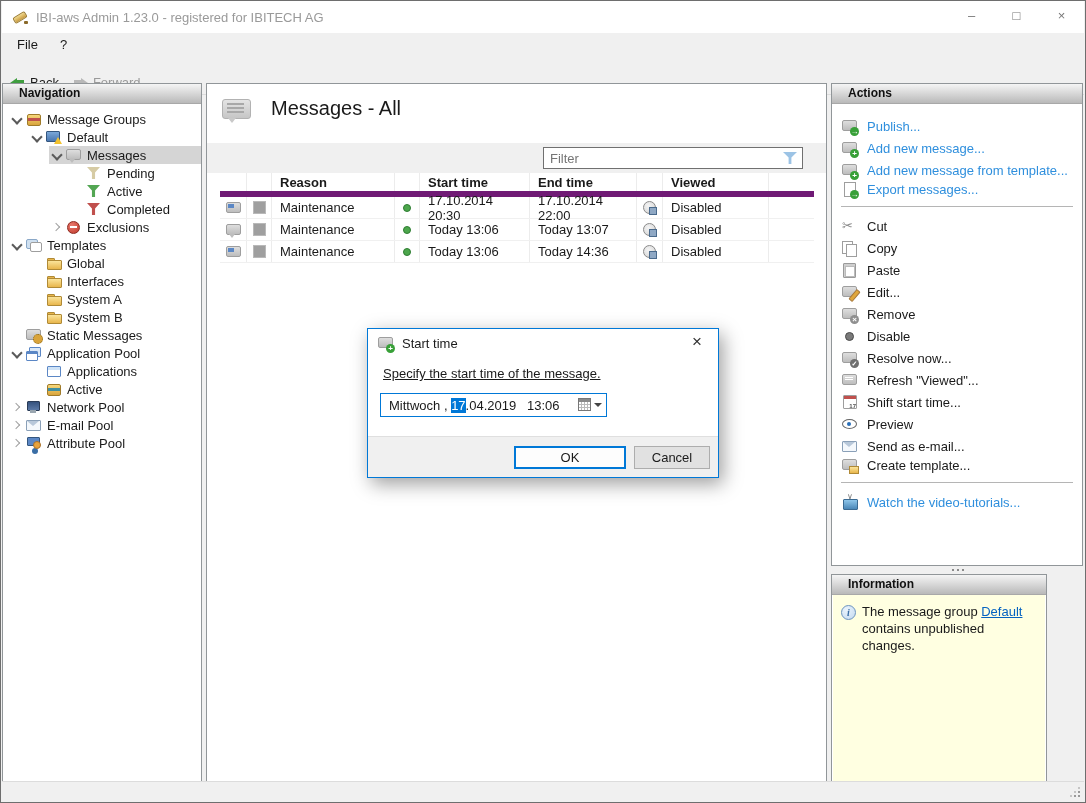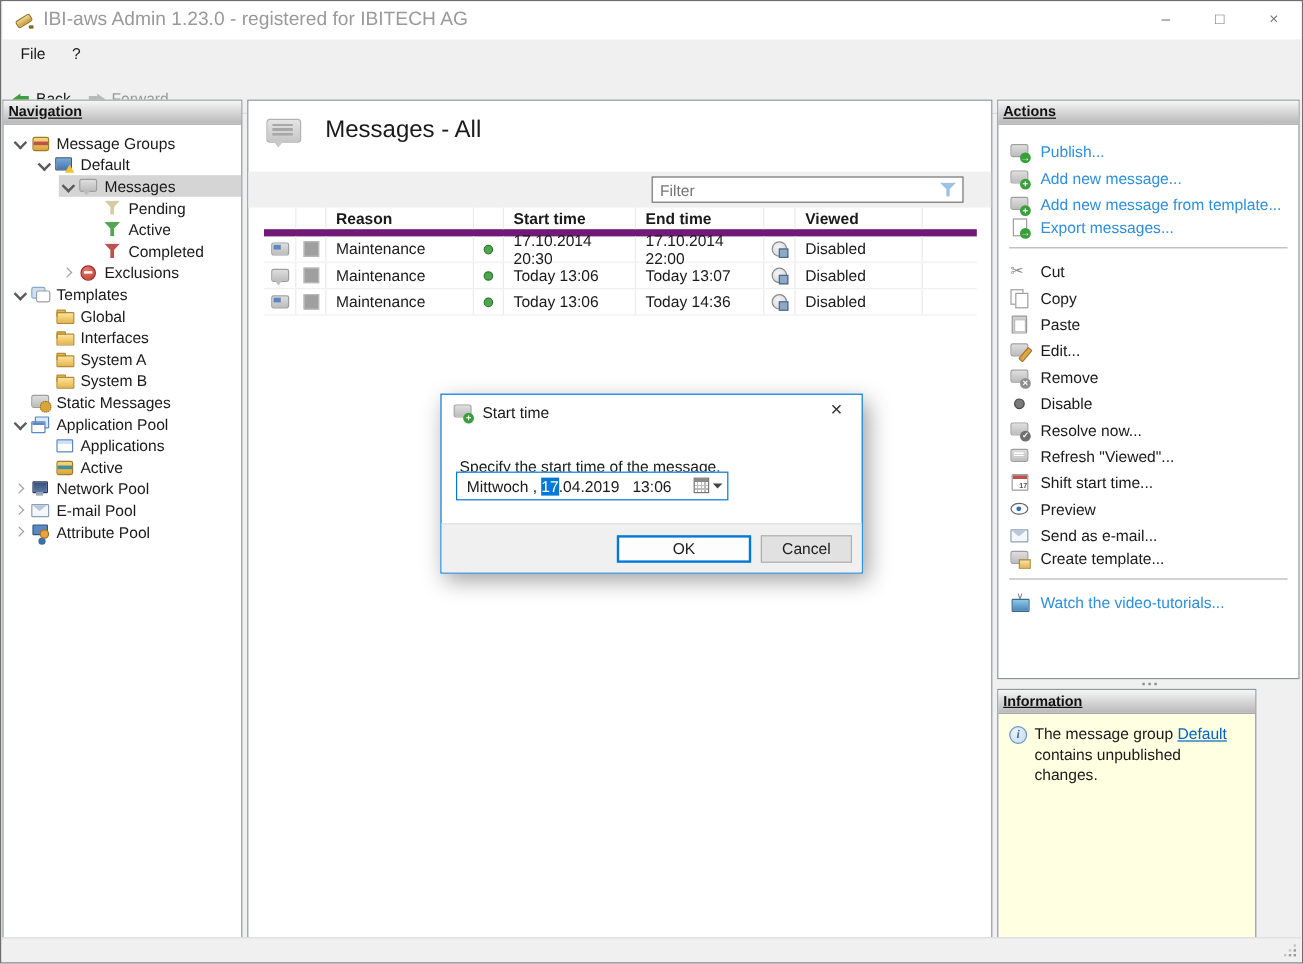--- a/index.html
+++ b/index.html
@@ -10,43 +10,43 @@
 
   
   .titlebar { position:absolute; left:1px; top:0; right:1px; height:32px; background:#fff;
               display:flex; align-items:center; }
   .app-icon { width:18px; height:16px; margin:0 7px 0 9px; position:relative; flex:none; }
   .app-icon::before { content:""; position:absolute; left:2px; top:5px; width:12px; height:5px;
               background:linear-gradient(#f2d98c,#c89a3f); border:1px solid #9a7a2e; border-radius:2px;
               transform:rotate(-32deg); }
   .app-icon::after { content:""; position:absolute; right:1px; bottom:1px; width:4px; height:3px;
               background:#8a6a2a; border-radius:1px; }
-  .title-text { color:#9a9a9a; font-size:16px; }
+  .title-text { color:#9a9a9a; font-size:13px; }
   .win-controls { margin-left:auto; display:flex; height:32px; }
   .win-btn { width:45px; height:32px; text-align:center; line-height:30px; color:#777; font-size:13px; }
 
   
   .menubar { position:absolute; left:1px; top:32px; right:1px; height:23px; background:#f0f0f0;
              display:flex; align-items:center; gap:22px; padding-left:15px; }
   .toolbar { position:absolute; left:1px; top:70px; right:1px; height:24px; background:#f0f0f0;
              display:flex; align-items:center; gap:14px; padding-left:8px; border-bottom:1px solid #dcdcdc; }
   .toolbtn { display:flex; align-items:center; gap:5px; }
   .nav-arrow { width:15px; height:14px; position:relative; flex:none; }
   .arrow-back::before { content:""; position:absolute; left:0; top:2px; border-top:5px solid transparent;
              border-bottom:5px solid transparent; border-right:7px solid #3f9e3f; }
   .arrow-back::after { content:""; position:absolute; left:6px; top:4px; width:8px; height:6px; background:#3f9e3f; }
   .arrow-fwd::before { content:""; position:absolute; right:0; top:2px; border-top:5px solid transparent;
              border-bottom:5px solid transparent; border-left:7px solid #b8b8b8; }
   .arrow-fwd::after { content:""; position:absolute; left:1px; top:4px; width:8px; height:6px; background:#b8b8b8; }
   .fwd-label { color:#9a9a9a; }
 
   
   .panel { position:absolute; background:#fff; border:1px solid #919699; }
-  .panel-header { height:20px; line-height:19px; padding-left:4px; font-size:12px; font-weight:700;
-             background:linear-gradient(#f5f5f5,#b9b9b9); border-bottom:1px solid #a8a8a8; color:#111;text-decoration:underline; }
+  .panel-header { height:20px; line-height:19px; padding-left:16px; font-size:12px; font-weight:700;
+             background:linear-gradient(#f5f5f5,#b9b9b9); border-bottom:1px solid #a8a8a8; color:#111; }
   .nav-panel   { left:1px;  top:82px; width:200px; height:700px; }
   .center-panel{ left:205px; top:82px; width:621px; height:700px; }
   .actions-panel{ left:830px; top:82px; width:252px; height:483px; }
   .info-panel  { left:830px; top:573px; width:216px; height:209px; }
   .splitter { position:absolute; left:830px; top:565px; width:252px; height:8px; }
   .splitter::before { content:""; position:absolute; left:50%; top:3px; width:2px; height:2px;
              background:#8a8a8a; box-shadow:-5px 0 #8a8a8a, 5px 0 #8a8a8a; }
 
   
   .tree { padding-top:6px; }
@@ -202,21 +202,21 @@
         color:#3a6ea5; text-align:center; font:italic 700 10px/13px "Liberation Serif",serif; }
   .info-icn::before { content:"i"; }
   .info-link { color:#0563c1; text-decoration:underline; }
 
   
   .dialog { position:absolute; left:366px; top:327px; width:352px; height:150px; background:#fff;
         border:1px solid #0078d7; box-shadow:4px 6px 18px rgba(0,0,0,.38); z-index:10; }
   .dlg-title { height:28px; display:flex; align-items:center; gap:8px; padding-left:9px; }
   .dlg-close { position:absolute; right:0; top:0; width:42px; height:28px; text-align:center;
         line-height:26px; font-size:17px; color:#333; }
-  .dlg-msg { padding-left:15px; margin-top:24px; }
+  .dlg-msg { padding-left:15px; margin-top:9px;text-decoration:underline; }
   .dlg-input { position:absolute; left:12px; top:64px; width:227px; height:24px; border:1px solid #0078d7;
         display:flex; align-items:center; padding-left:8px; background:#fff; }
   .dlg-input span { white-space:pre; }
   .date-sel { background:#0078d7; color:#fff; }
   .cal-btn { position:absolute; right:4px; top:4px; display:flex; align-items:center; gap:3px; }
   .cal { width:13px; height:13px; border:1px solid #777;
         background:linear-gradient(#8a8a8a 0 3px,#fff 3px),#fff;
         background-image:linear-gradient(#8a8a8a 0 3px, transparent 3px),
           repeating-linear-gradient(to right, transparent 0 2px, #bbb 2px 3px),
           repeating-linear-gradient(to bottom, transparent 0 2px, #bbb 2px 3px); }

